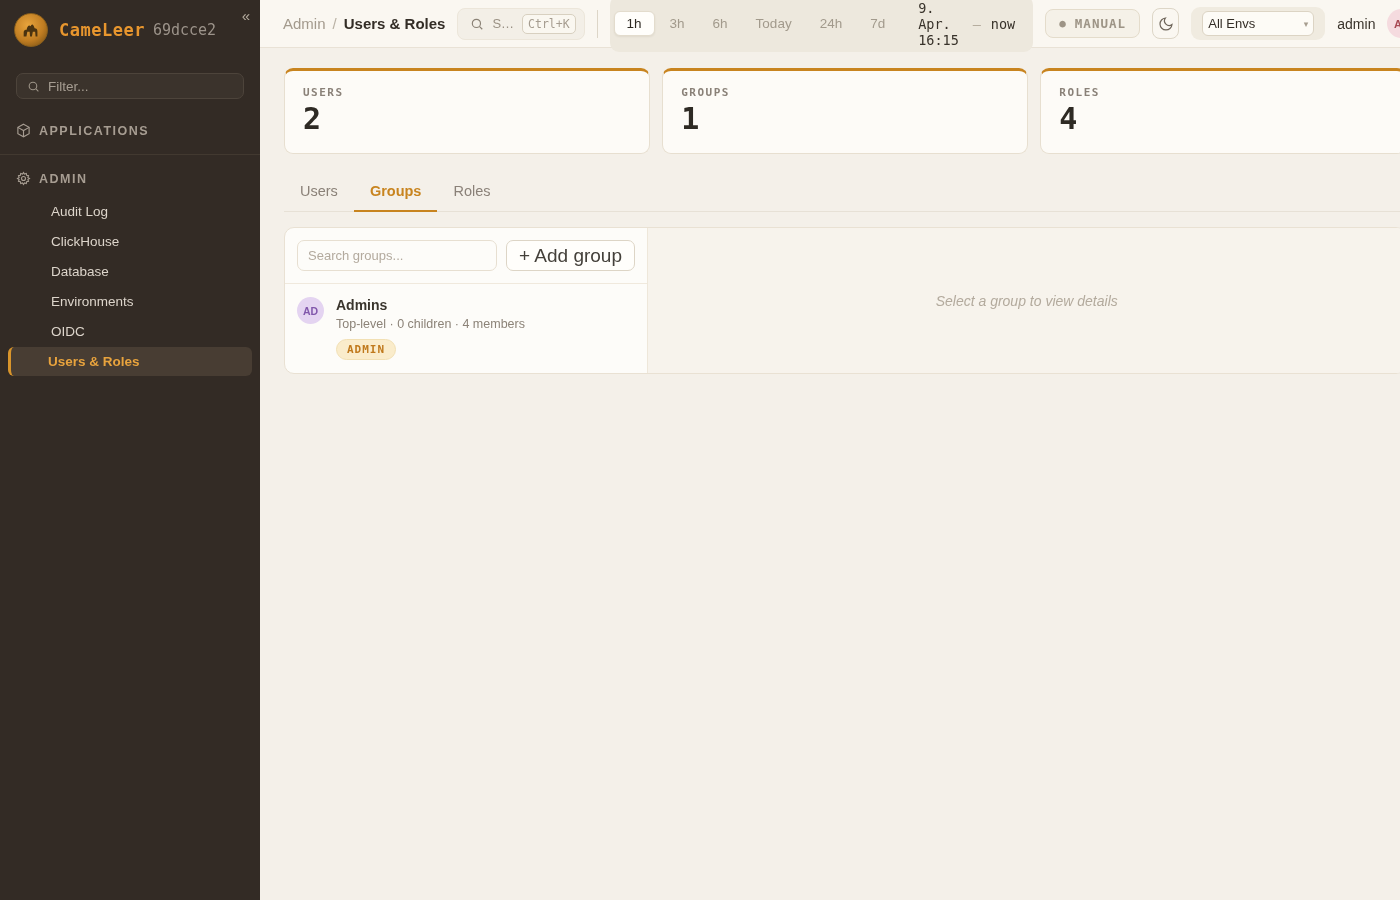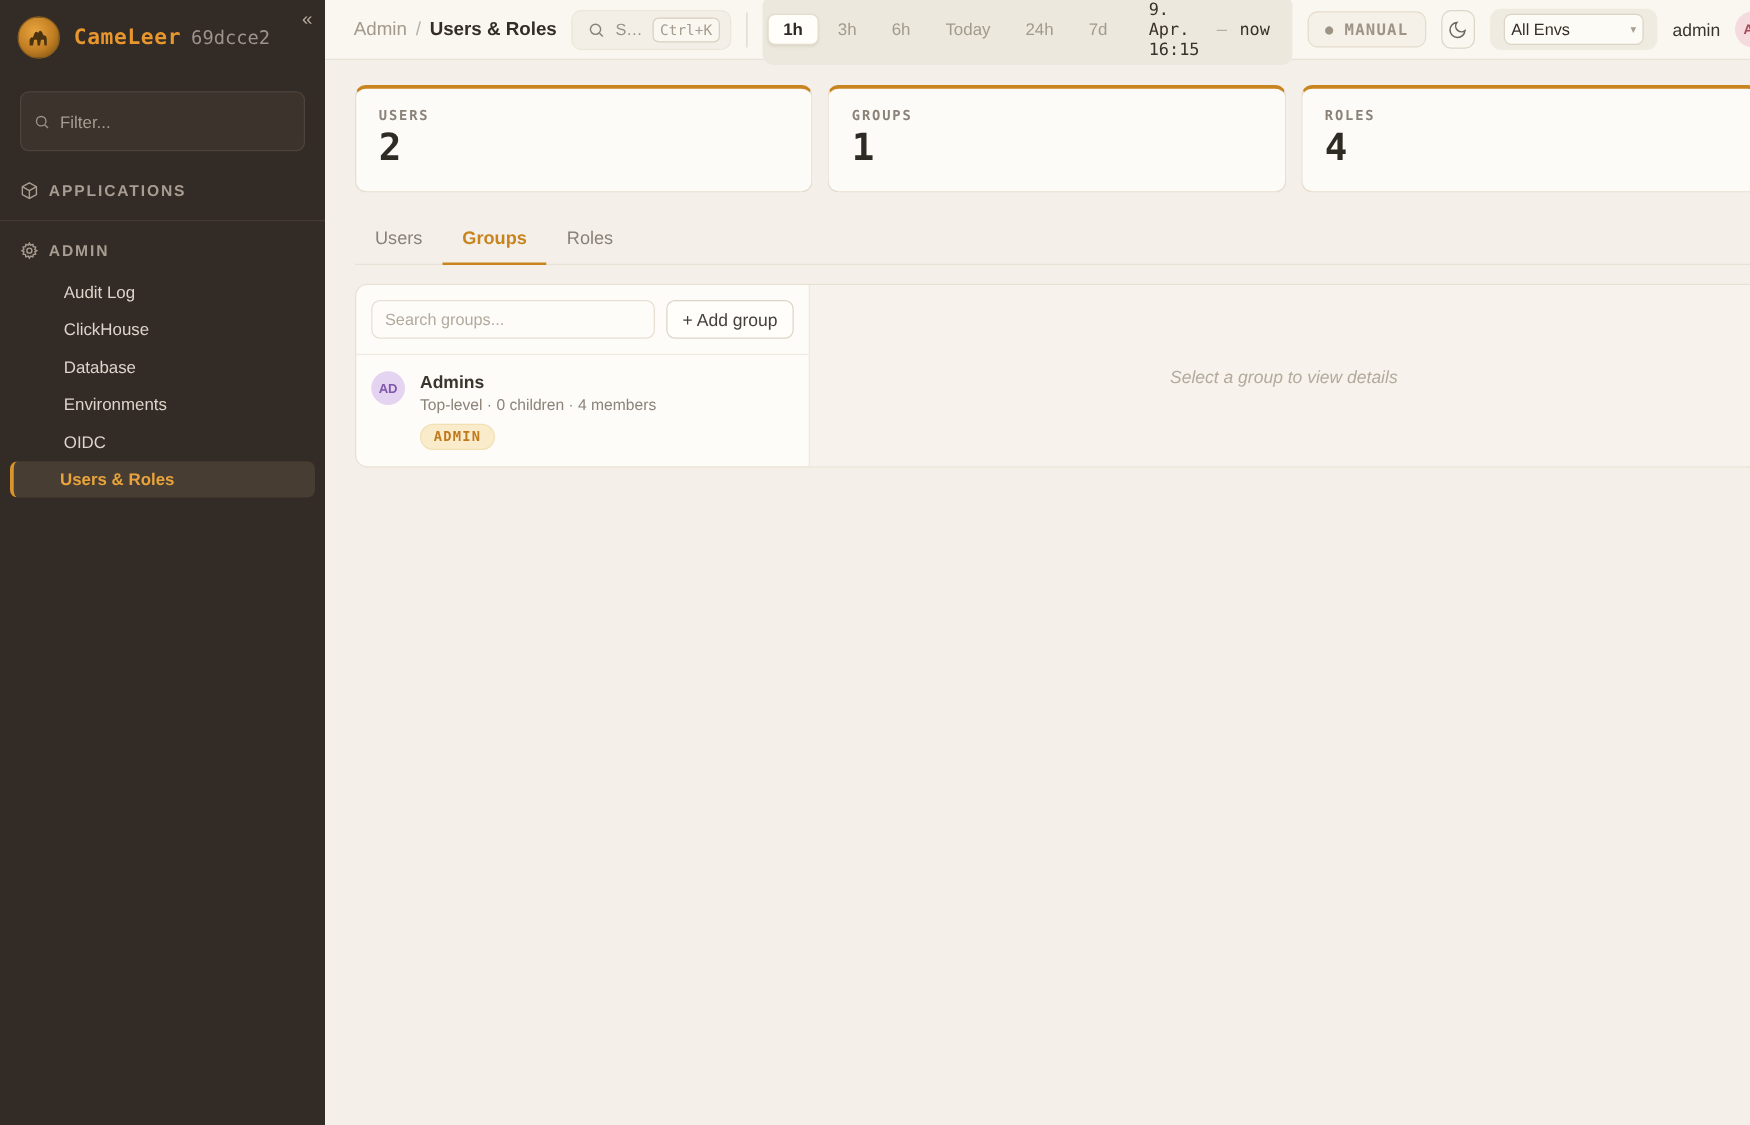--- a/index.html
+++ b/index.html
@@ -36,21 +36,21 @@
   .logo-name { font-size: 17px; font-weight: bold; color: #e8962e; margin-left: 11px; letter-spacing: 0.5px; }
   .logo-build { font-size: 15px; color: #9c938a; margin-left: 8px; }
   .collapse-btn {
     position: absolute; right: 10px; top: 8px;
     color: #b5ac9f; font-size: 15px; cursor: pointer; line-height: 1;
   }
   .filter-wrap { margin: 14px 16px 18px 16px; }
   .filter-input {
     display: flex; align-items: center; gap: 8px;
     background: #3b332c; border: 1px solid #4d443b; border-radius: 7px;
-    height: 48px; padding: 0 10px;
+    height: 26px; padding: 0 10px;
   }
   .filter-input svg { width: 13px; height: 13px; stroke: #9d9488; }
   .filter-placeholder { font-size: 13.5px; color: #a69d92; }
   .side-section {
     display: flex; align-items: center; gap: 8px;
     padding: 6px 16px; color: #a79d92;
     font-size: 12.5px; font-weight: bold; letter-spacing: 1.5px;
   }
   .side-section svg { width: 15px; height: 15px; stroke: #a79d92; }
   .side-divider { border-top: 1px solid #423930; margin: 10px 0; }
@@ -106,21 +106,21 @@
     background: #ede8dd; border-radius: 9px; padding: 4px;
     gap: 2px;
   }
   .time-btn {
     font-size: 13.5px; color: #a29a8c;
     padding: 4px 12px; border-radius: 6px; cursor: pointer;
     background: transparent; border: 1px solid transparent;
     font-family: inherit;
   }
   .time-btn.active {
-    background: #fffefb; color: #2e2a23; font-weight: bold;
+    background: #fffefb; color: #2e2a23; font-weight: normal;
     border: 1px solid #e3dccd; box-shadow: 0 1px 2px rgba(60,50,30,.08);
   }
   .time-display {
     display: flex; align-items: center; gap: 10px;
     padding: 0 14px 0 18px;
     font-size: 13.5px; color: #38322a;
   }
   .time-display .dash { color: #b4ab9d; }
   .manual-btn {
     display: flex; align-items: center; gap: 8px;
@@ -192,21 +192,21 @@
     flex: 1; height: 31px;
     border: 1px solid #e7dfd1; border-radius: 7px;
     background: #fdfcf9; padding: 0 10px;
     font-size: 13px; color: #44403a;
     font-family: inherit; outline: none;
   }
   .group-search::placeholder { color: #b3aa9e; }
   .add-group-btn {
     height: 31px; padding: 0 12px;
     border: 1px solid #ddd5c6; border-radius: 7px;
-    background: #fffefb; font-size: 14px; color: #44403a;
+    background: #fffefb; font-size: 19px; color: #44403a;
     cursor: pointer; white-space: nowrap; font-family: inherit;
   }
   .group-item { display: flex; gap: 12px; padding: 13px 12px; cursor: pointer; }
   .group-avatar {
     width: 27px; height: 27px; border-radius: 50%;
     background: #e4d4f1; color: #8157ab;
     display: flex; align-items: center; justify-content: center;
     font-size: 10.5px; font-weight: bold; flex: 0 0 27px;
   }
   .group-name { font-size: 14px; font-weight: bold; color: #3a352d; }

